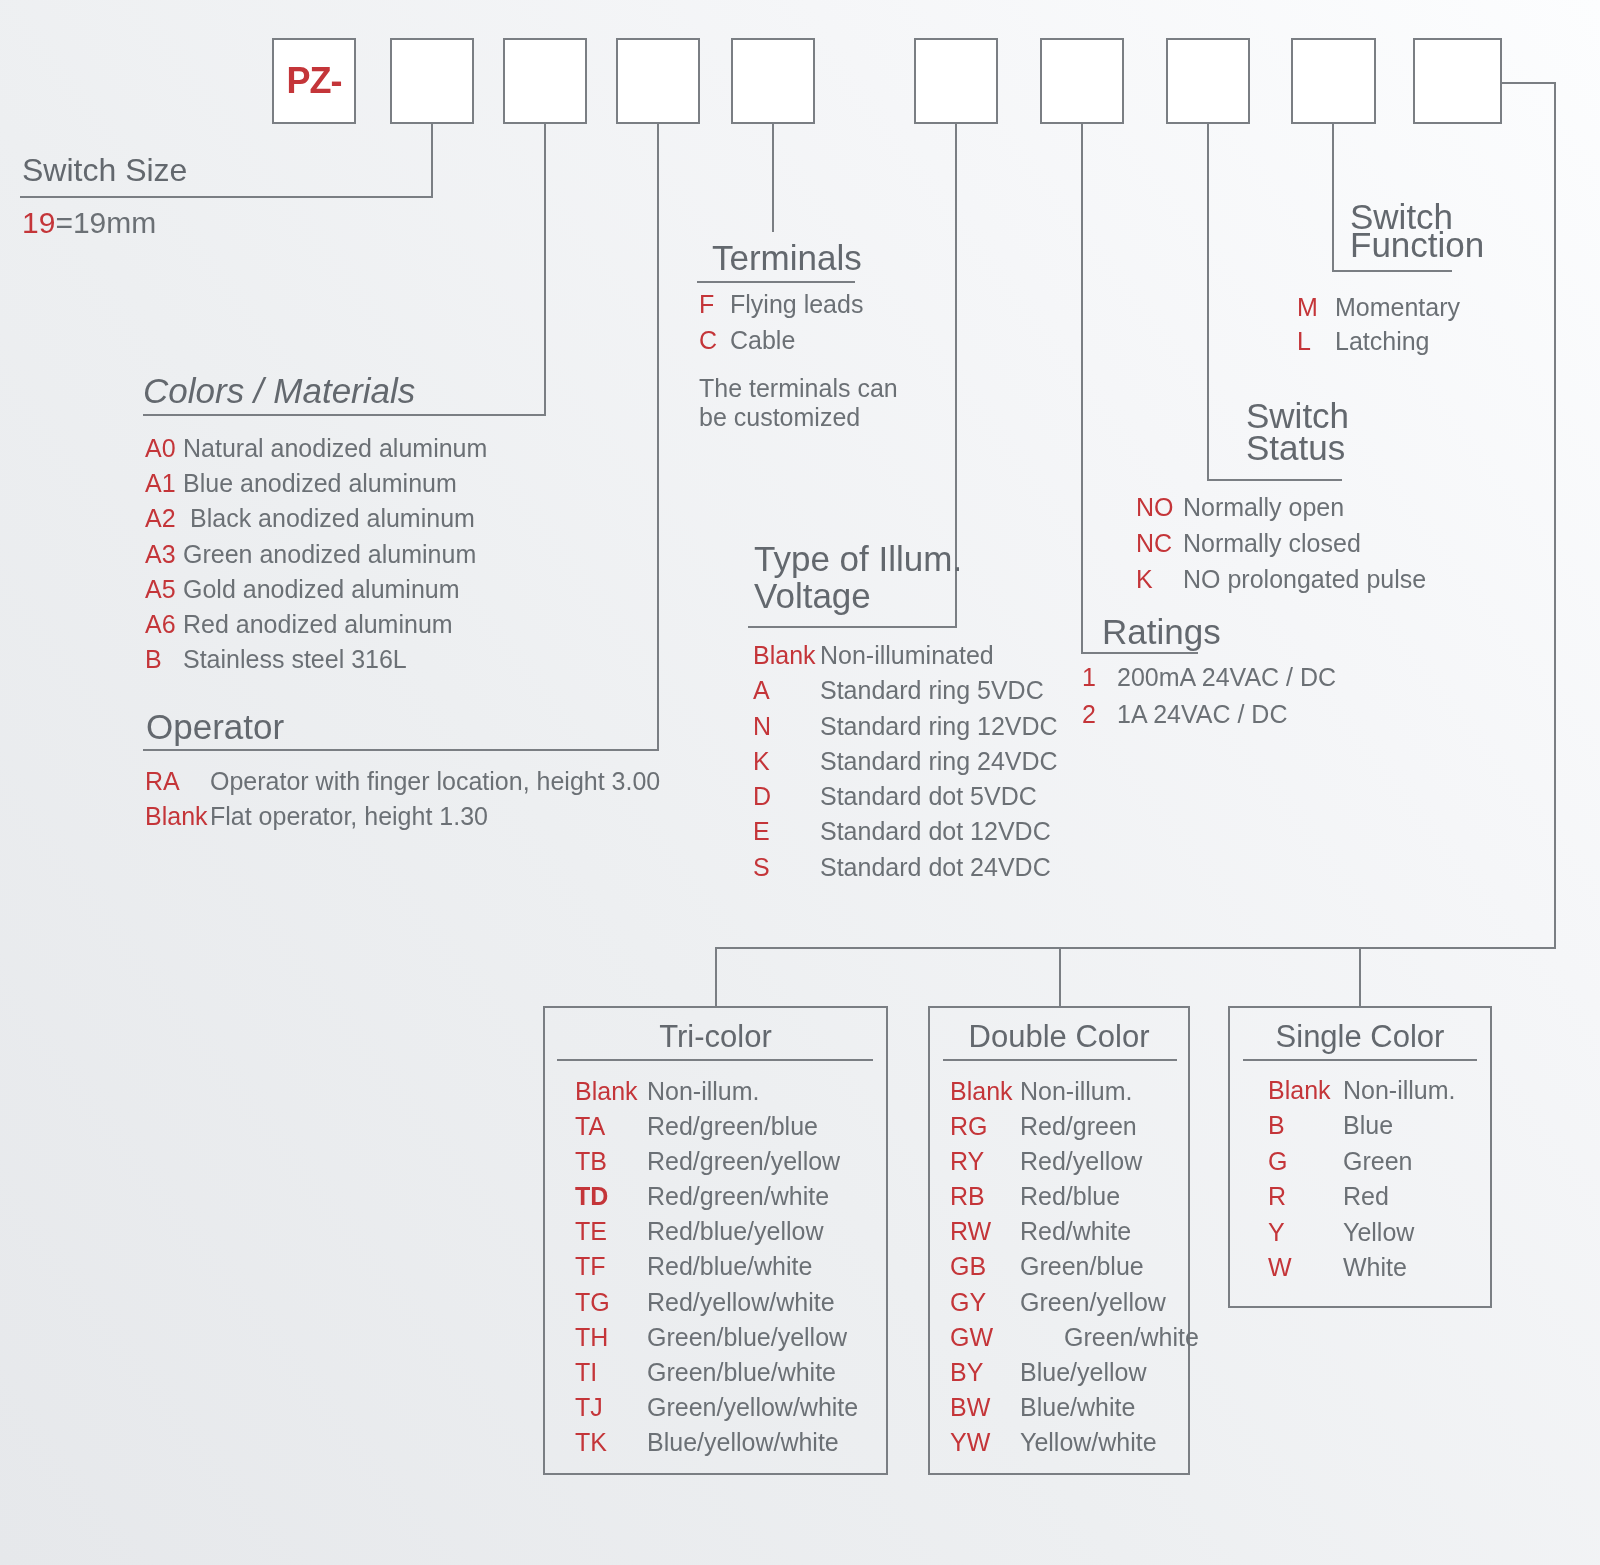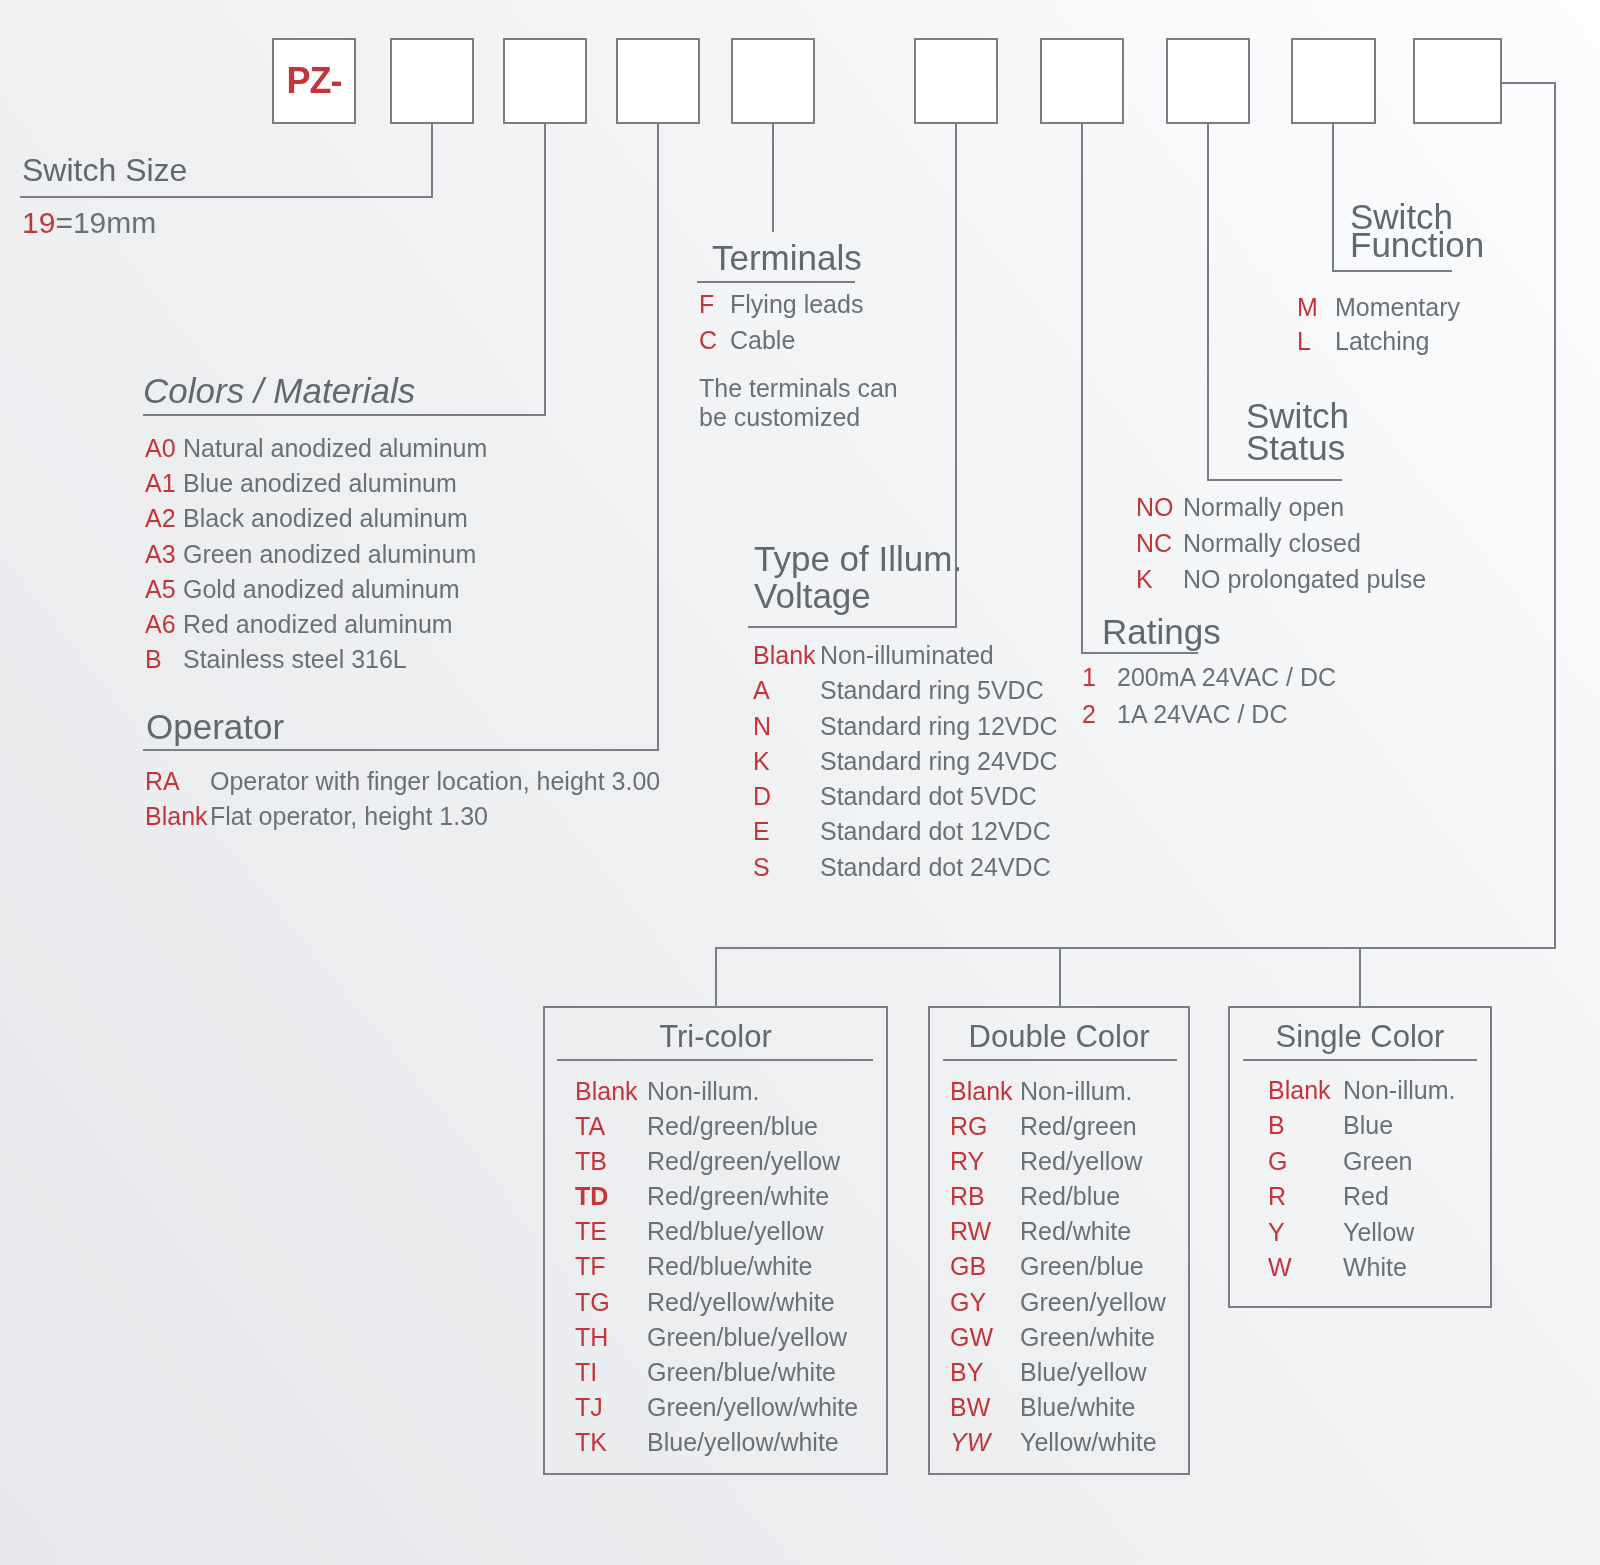--- a/index.html
+++ b/index.html
@@ -73,21 +73,21 @@
   <div class="list" style="left:145px;top:431px;">
 
   <div class="row" style="line-height:35.2px;">
         <span class="code" style="flex-basis:38px;">A0</span>
         <span class="lbl">Natural anodized aluminum</span>
       </div>
       <div class="row" style="line-height:35.2px;">
         <span class="code" style="flex-basis:38px;">A1</span>
         <span class="lbl">Blue anodized aluminum</span>
       </div>
-      <div class="row" style="line-height:35.2px;">
+      <div class="row" style="line-height:35.2px;gap:7px;">
         <span class="code" style="flex-basis:38px;">A2</span>
         <span class="lbl">Black anodized aluminum</span>
       </div>
       <div class="row" style="line-height:35.2px;">
         <span class="code" style="flex-basis:38px;">A3</span>
         <span class="lbl">Green anodized aluminum</span>
       </div>
       <div class="row" style="line-height:35.2px;">
         <span class="code" style="flex-basis:38px;">A5</span>
         <span class="lbl">Gold anodized aluminum</span>
@@ -292,34 +292,34 @@
         <span class="lbl">Red/white</span>
       </div>
       <div class="row" style="line-height:35.1px;">
         <span class="code" style="flex-basis:70px;">GB</span>
         <span class="lbl">Green/blue</span>
       </div>
       <div class="row" style="line-height:35.1px;">
         <span class="code" style="flex-basis:70px;">GY</span>
         <span class="lbl">Green/yellow</span>
       </div>
-      <div class="row" style="line-height:35.1px;">
+      <div class="row" style="line-height:35.1px;gap:44px;">
         <span class="code" style="flex-basis:70px;">GW</span>
         <span class="lbl">Green/white</span>
       </div>
       <div class="row" style="line-height:35.1px;">
         <span class="code" style="flex-basis:70px;">BY</span>
         <span class="lbl">Blue/yellow</span>
       </div>
       <div class="row" style="line-height:35.1px;">
         <span class="code" style="flex-basis:70px;">BW</span>
         <span class="lbl">Blue/white</span>
       </div>
       <div class="row" style="line-height:35.1px;">
-        <span class="code" style="flex-basis:70px;font-style:italic;">YW</span>
+        <span class="code" style="flex-basis:70px;">YW</span>
         <span class="lbl">Yellow/white</span>
       </div>
     </div>
 
   <div class="group-box" style="left:1228px;top:1006px;width:264px;height:302px;"></div>
   <div class="box-title" style="left:1228px;top:1019px;width:264px;">Single Color</div>
   <div class="list" style="left:1268px;top:1073px;">
 
   <div class="row" style="line-height:35.4px;">
         <span class="code" style="flex-basis:75px;">Blank</span>

